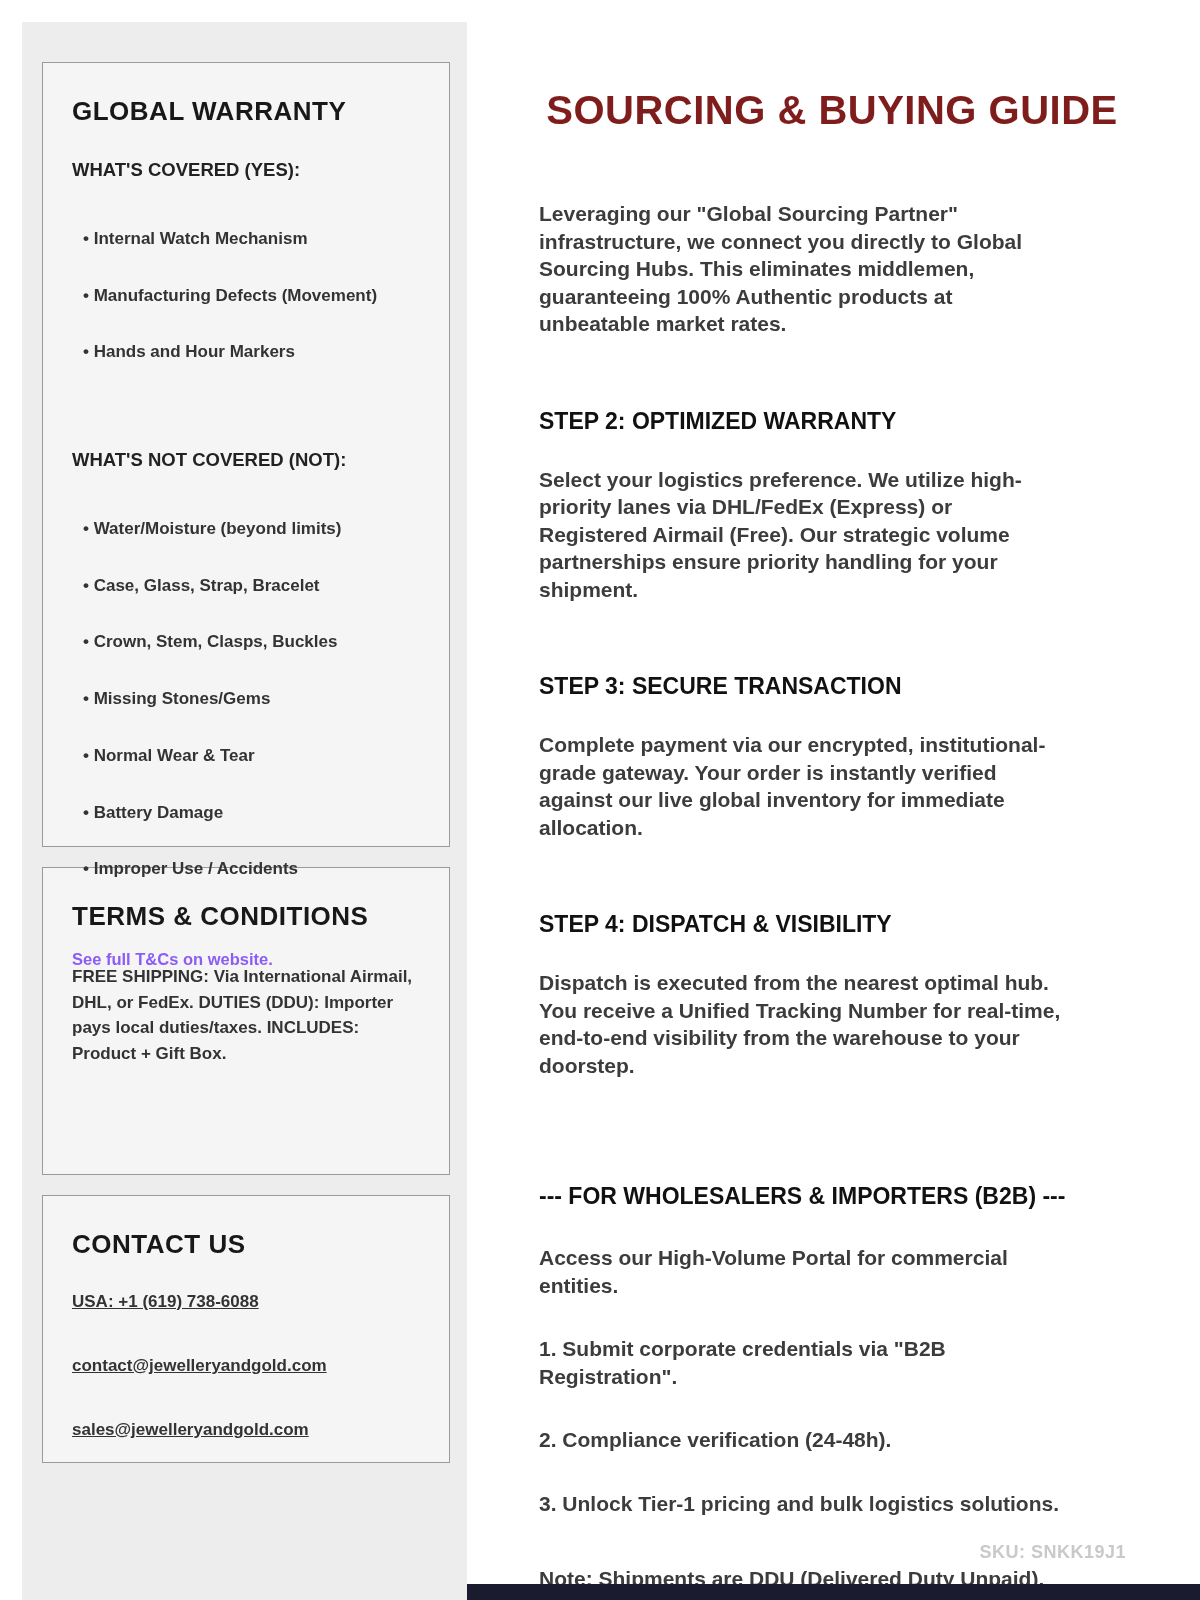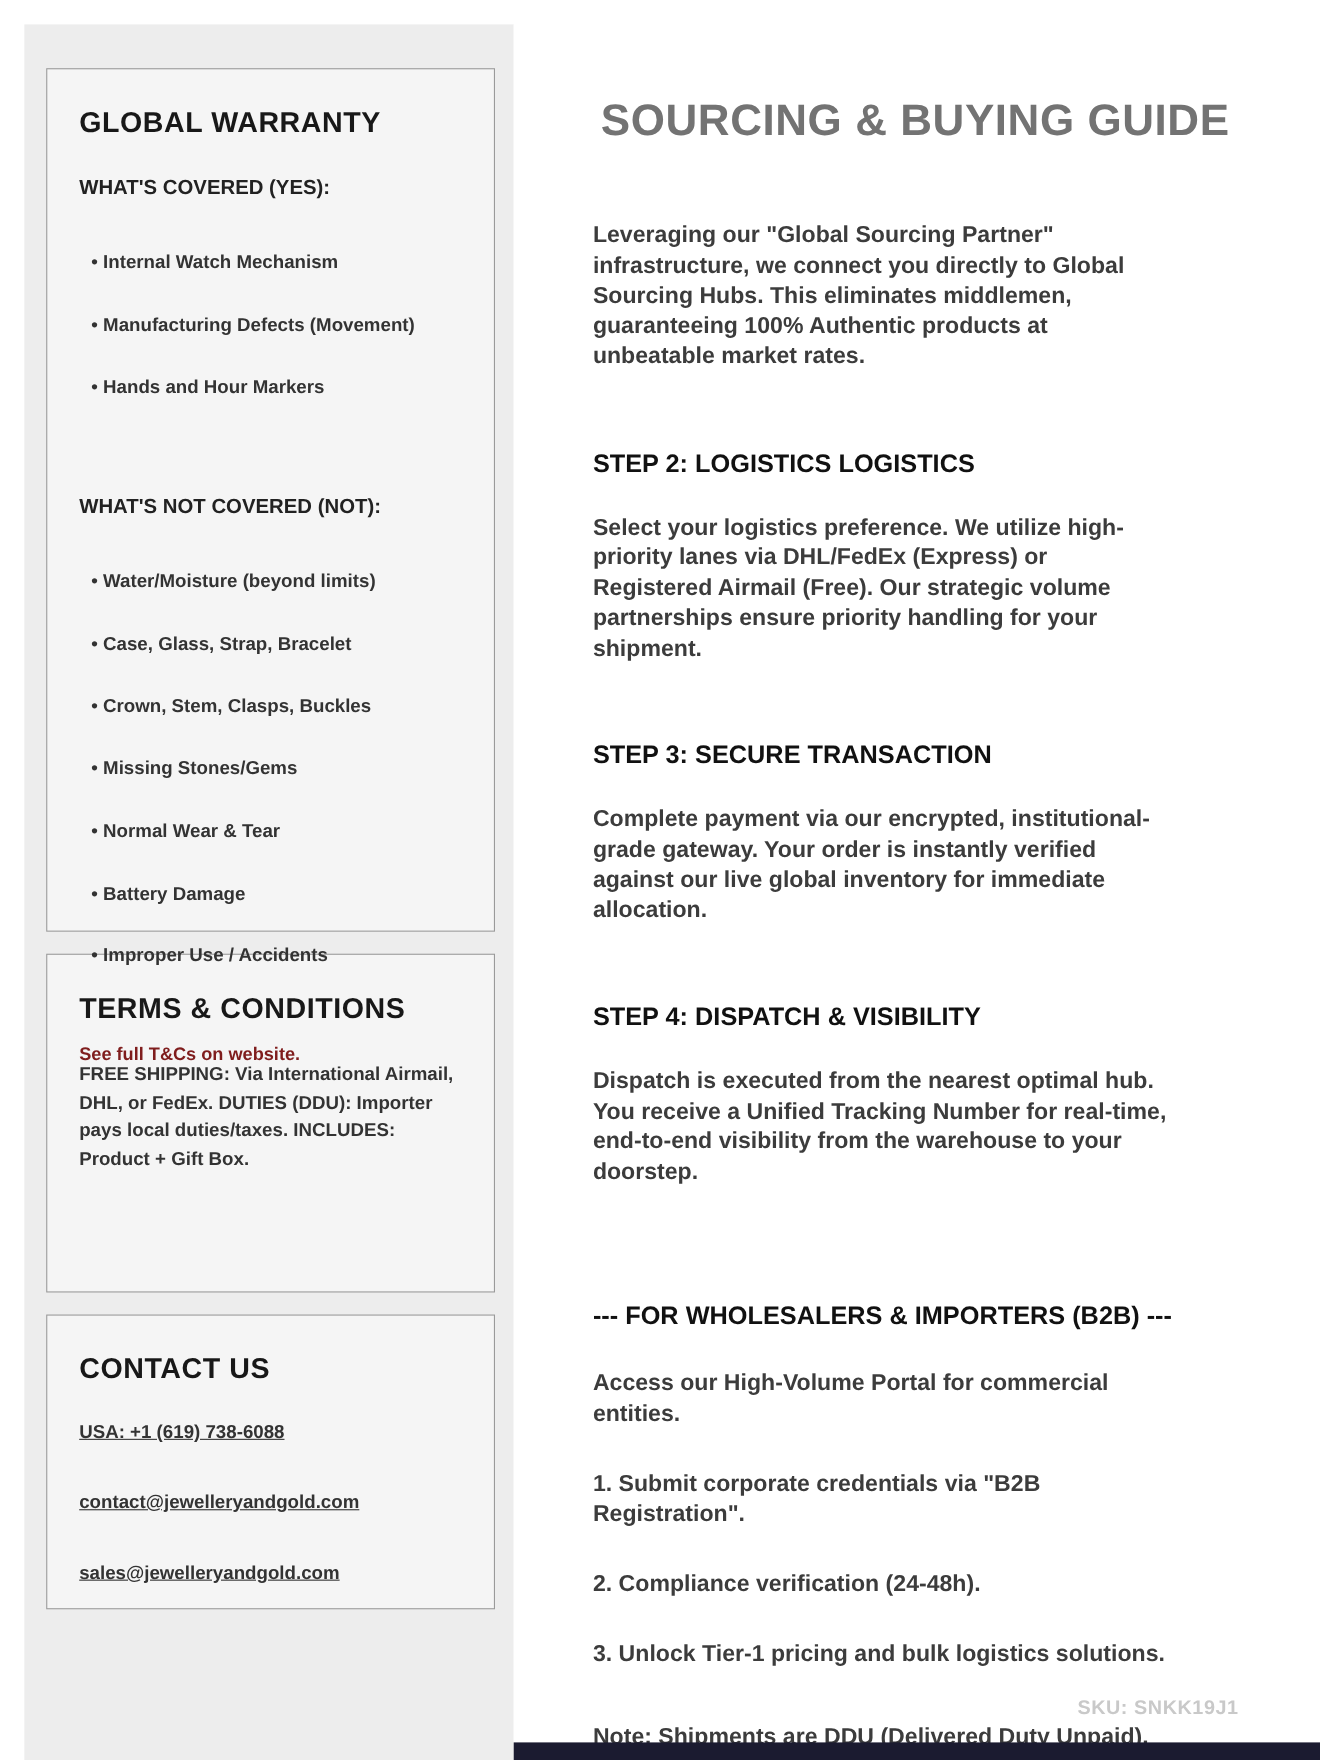--- a/index.html
+++ b/index.html
@@ -56,21 +56,21 @@
     line-height: 1.1;
   }
   .side-list li::before {
     content: "• ";
     color: #333333;
   }
   .side-footnote {
     margin-top: 22px;
     font-size: 16.5px;
     font-weight: 700;
-    color: #7f1d1d;
+    color: #8b5cf6;
   }
   .side-body {
     font-size: 17px;
     font-weight: 700;
     color: #333333;
     line-height: 1.5;
   }
   .contact-line {
     font-size: 17px;
     font-weight: 700;
@@ -83,21 +83,21 @@
     position: absolute;
     left: 445px; top: 0;
     width: 755px;
     height: 1600px;
     background: #ffffff;
     padding: 55px 75px 0 50px;
   }
   .main-title {
     font-size: 40px;
     font-weight: 700;
-    color: #737373;
+    color: #7f1d1d;
     text-align: center;
     letter-spacing: 0.5px;
     margin-bottom: 34px;
   }
   .step { margin-bottom: 26px; }
   .step-heading {
     font-size: 23px;
     font-weight: 700;
     color: #111111;
     margin-bottom: 9px;
@@ -180,21 +180,21 @@
 
   <main class="main">
 
     <h1 class="main-title">SOURCING &amp; BUYING GUIDE</h1>
 
     <section class="step">
       <p class="step-body">Leveraging our "Global Sourcing Partner" infrastructure, we connect you directly to Global Sourcing Hubs. This eliminates middlemen, guaranteeing 100% Authentic products at unbeatable market rates.</p>
     </section>
 
     <section class="step">
-      <h2 class="step-heading">STEP 2: LOGISTICS LOGISTICS</h2>
+      <h2 class="step-heading">STEP 2: OPTIMIZED WARRANTY</h2>
       <p class="step-body">Select your logistics preference. We utilize high-priority lanes via DHL/FedEx (Express) or Registered Airmail (Free). Our strategic volume partnerships ensure priority handling for your shipment.</p>
     </section>
 
     <section class="step">
       <h2 class="step-heading">STEP 3: SECURE TRANSACTION</h2>
       <p class="step-body">Complete payment via our encrypted, institutional-grade gateway. Your order is instantly verified against our live global inventory for immediate allocation.</p>
     </section>
 
     <section class="step">
       <h2 class="step-heading">STEP 4: DISPATCH &amp; VISIBILITY</h2>

